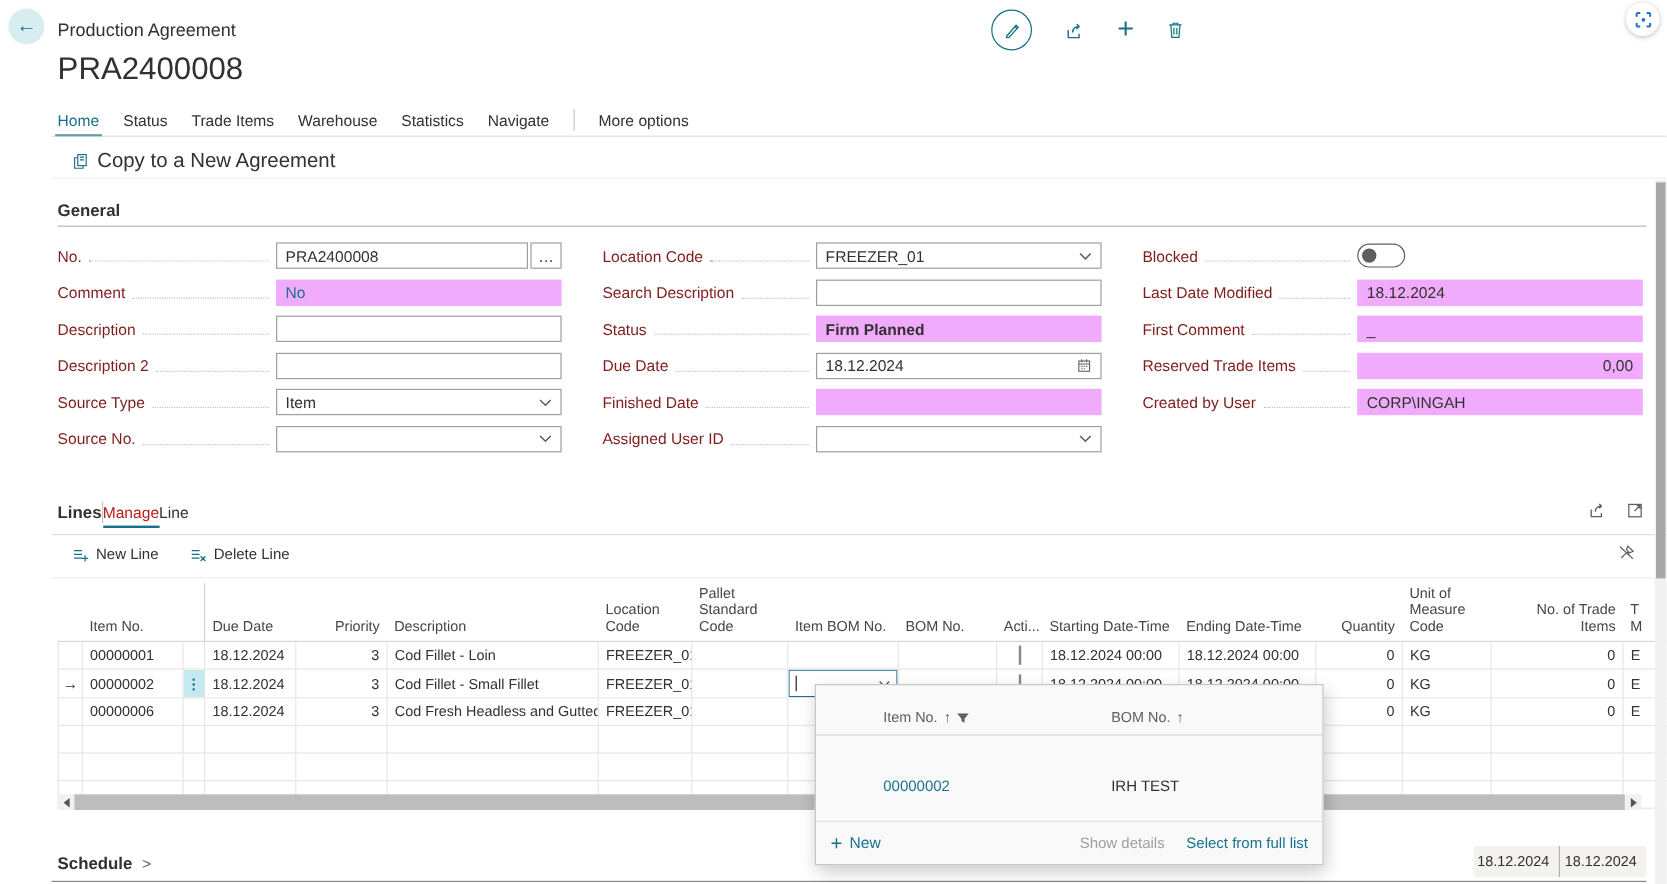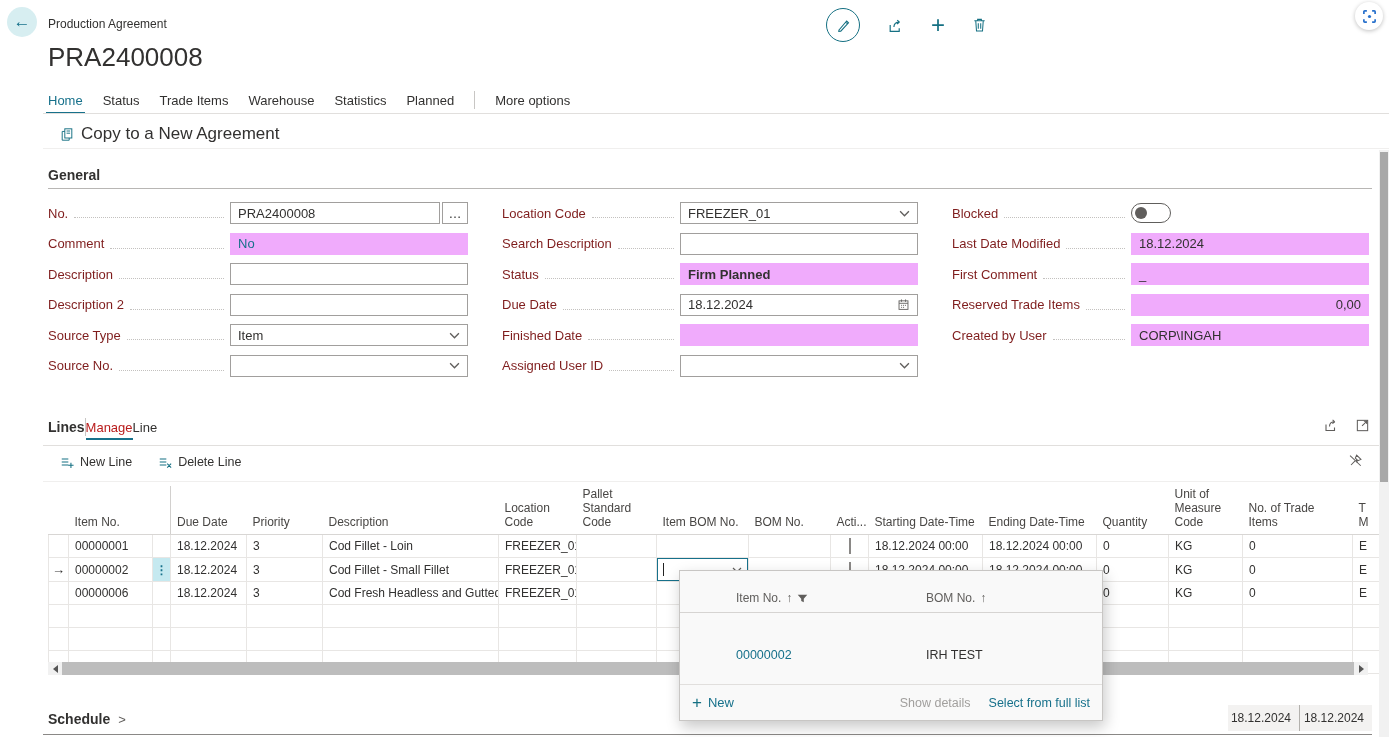--- a/index.html
+++ b/index.html
@@ -3,21 +3,21 @@
 <meta charset="utf-8">
 <style>
   * { box-sizing: border-box; margin: 0; padding: 0; }
   html,body { width:1389px; height:737px; background:#fff; overflow:hidden;
     font-family:"Liberation Sans", sans-serif; color:#323130; }
   .page { position:relative; width:1389px; height:737px; overflow:hidden; background:#fff; }
 
   
   .back-btn { position:absolute; left:7px; top:7px; width:30px; height:30px; border-radius:50%;
     background:#d7eef1; color:#17718b; font-size:17px; display:flex; align-items:center; justify-content:center; cursor:pointer; }
-  .page-caption { position:absolute; left:48px; top:17px; font-size:12px; color:#323130; }
+  .page-caption { position:absolute; left:48px; top:17px; font-size:15px; color:#323130; }
   .action-bar { position:absolute; left:826px; top:6px; display:flex; align-items:center; gap:27px; height:38px; }
   .circle-btn { width:34px; height:34px; border:1px solid #157083; border-radius:50%; display:flex; align-items:center; justify-content:center; cursor:pointer; }
   .icon-btn { display:flex; align-items:center; justify-content:center; cursor:pointer; }
   .plus-glyph { font-size:24px; font-weight:300; color:#157083; line-height:1; }
   .env-btn { position:absolute; right:6px; top:2px; width:28px; height:28px; border-radius:50%; background:#fff;
     box-shadow:0 1px 4px rgba(0,0,0,.25); display:flex; align-items:center; justify-content:center; cursor:pointer; }
 
   .page-title { position:absolute; left:48px; top:42px; font-size:26px; font-weight:400; color:#323130; }
 
   
@@ -68,21 +68,21 @@
   .lines-toolbar { position:absolute; left:60px; top:452px; display:flex; align-items:center; gap:26px; height:20px; }
   .tb-item { display:flex; align-items:center; gap:6px; font-size:12.5px; cursor:pointer; }
   .unpin { position:absolute; right:26px; top:453px; cursor:pointer; }
   .rule-toolbar { position:absolute; left:43px; right:0; top:481px; border-top:1px solid #f0efee; }
 
   
   .grid-wrap { position:absolute; left:48px; top:486px; width:1344px; }
   table.grid { border-collapse:collapse; table-layout:fixed; width:1344px; }
   .grid th { font-size:12px; font-weight:400; color:#484644; text-align:left; vertical-align:bottom;
     padding:2px 6px 5px 6px; line-height:1.15; border-bottom:1px solid #d8d6d4; height:38px; }
-  .grid th.num, .grid td.num { }
+  .grid th.num, .grid td.num { text-align:right; }
   .grid td { font-size:12px; height:23px; padding:0 6px; border:1px solid #e8e6e4; white-space:nowrap; overflow:hidden; }
   .grid td.center { text-align:center; padding:0; }
   .grid th.fz, .grid td.fz { border-left:1px solid #d2d0ce; }
   .cb { width:13px; height:13px; border:1px solid #8a8886; background:#fff; margin:0 auto; cursor:pointer; }
   .rowmenu { background:#c5e9f0; color:#17718b; font-weight:700; font-size:12px; cursor:pointer; }
   .rowarrow { font-size:13px; color:#323130; }
   td.focus-cell { padding:0; }
   .combo { height:23px; border:1px solid #17718b; background:#fff; display:flex; align-items:center; justify-content:space-between; padding:0 5px; cursor:text; }
   .caret { width:1px; height:13px; background:#222; }
   .thwrap2 { display:inline-block; width:16px; white-space:normal; }
@@ -170,21 +170,21 @@
   </div>
 
   <div class="page-title">PRA2400008</div>
 
   <div class="tabs">
     <span class="tab active">Home</span>
     <span class="tab">Status</span>
     <span class="tab">Trade Items</span>
     <span class="tab">Warehouse</span>
     <span class="tab">Statistics</span>
-    <span class="tab">Planned</span>
+    <span class="tab">Navigate</span>
     <span class="tab-divider"></span>
     <span class="tab">More options</span>
   </div>
   <div class="rule-tabs"></div>
 
   <div class="copy-action">
     <span>
       <svg width="14" height="15" viewBox="0 0 16 17" fill="none" stroke="#157083" stroke-width="1.1">
         <rect x="5.5" y="2" width="8" height="10.5"></rect>
         <path d="M5.5 5 H2.5 V15 H10.5 V12.5 M7.5 4.5 h4 M7.5 7 h4"></path>

